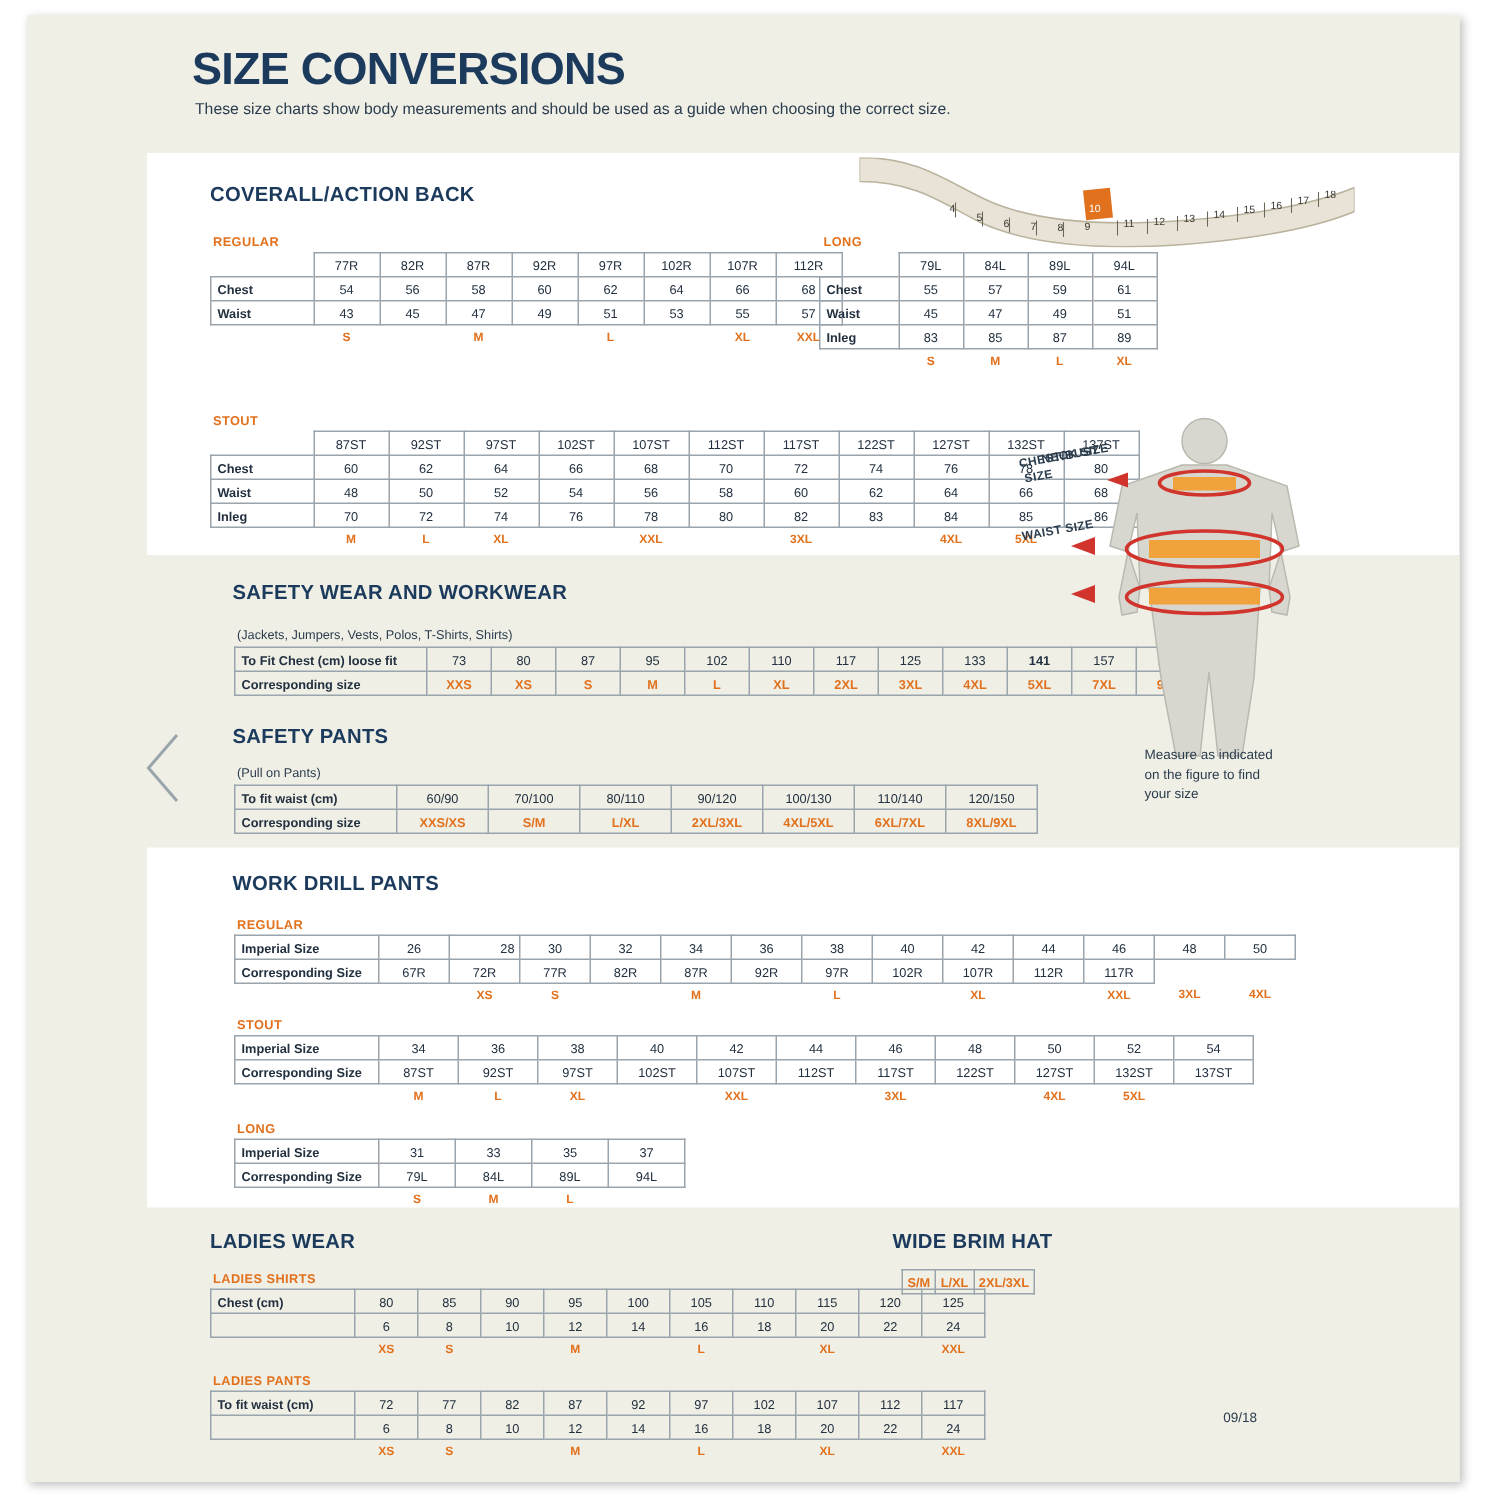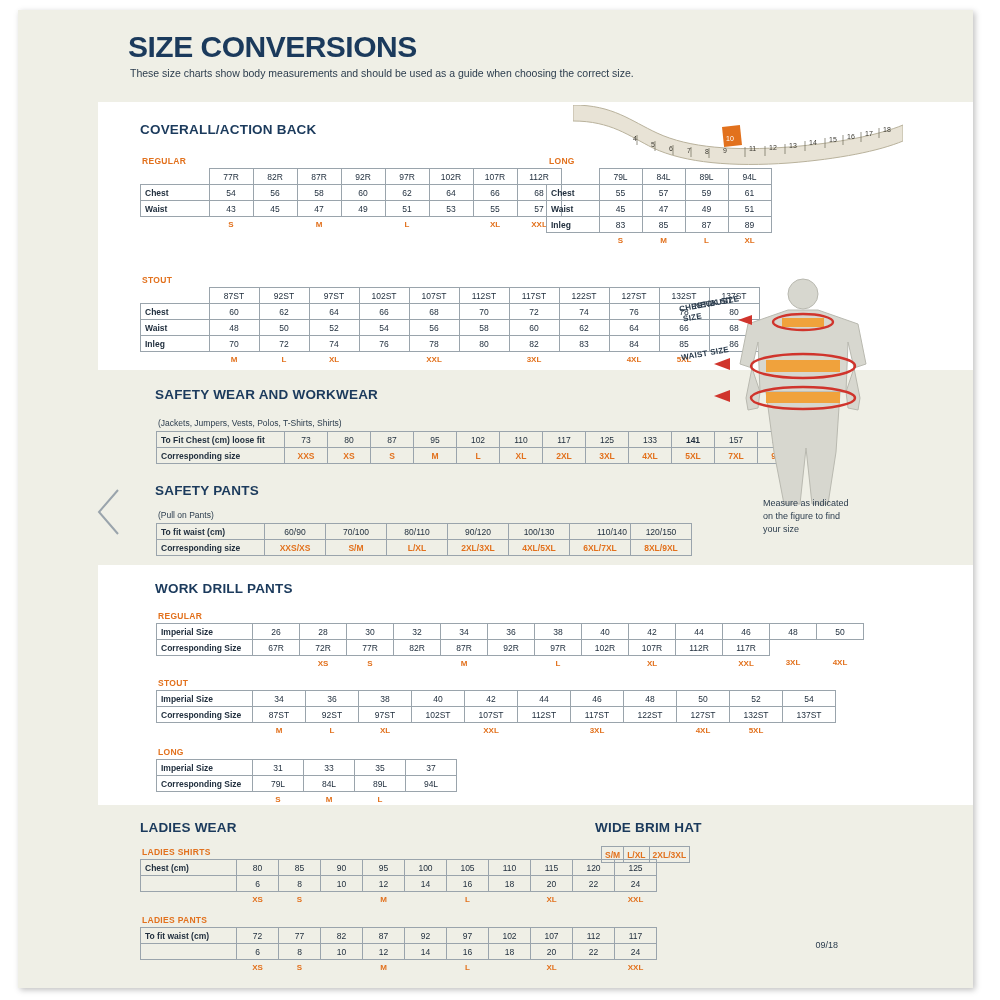--- a/index.html
+++ b/index.html
@@ -296,21 +296,21 @@
     <div class="note" style="left:140px;top:500px;">(Pull on Pants)</div>
     <table class="grid" style="left:138px;top:513px;">
       <tbody>
           <tr>
         <td class="rowhead" style="width:100px;">To fit waist (cm)</td>
         <td style="width:54px;">60/90</td>
         <td style="width:54px;">70/100</td>
         <td style="width:54px;">80/110</td>
         <td style="width:54px;">90/120</td>
         <td style="width:54px;">100/130</td>
-        <td style="width:54px;text-align:right;">110/140</td>
+        <td style="width:54px;">110/140</td>
         <td style="width:54px;">120/150</td>
       </tr>
       <tr>
         <td class="rowhead">Corresponding size</td>
         <td class="orange">XXS/XS</td>
         <td class="orange">S/M</td>
         <td class="orange">L/XL</td>
         <td class="orange">2XL/3XL</td>
         <td class="orange">4XL/5XL</td>
         <td class="orange">6XL/7XL</td>
@@ -352,21 +352,21 @@
     <div class="meas-note" style="left:745px;top:487px;width:95px;">Measure as indicated on the figure to find your size</div>
 
     <div class="sec-title" style="left:137px;top:571px;">WORK DRILL PANTS</div>
 
     <div class="sub-label" style="left:140px;top:601px;">REGULAR</div>
     <table class="grid" style="left:138px;top:613px;">
       <tbody>
           <tr>
         <td class="rowhead" style="width:88px;">Imperial Size</td>
         <td style="width:40px;">26</td>
-        <td style="width:40px;">28</td>
+        <td style="width:40px;text-align:right;">28</td>
         <td style="width:40px;">30</td>
         <td style="width:40px;">32</td>
         <td style="width:40px;">34</td>
         <td style="width:40px;">36</td>
         <td style="width:40px;">38</td>
         <td style="width:40px;">40</td>
         <td style="width:40px;">42</td>
         <td style="width:40px;">44</td>
         <td style="width:40px;">46</td>
         <td style="width:40px;">48</td>

